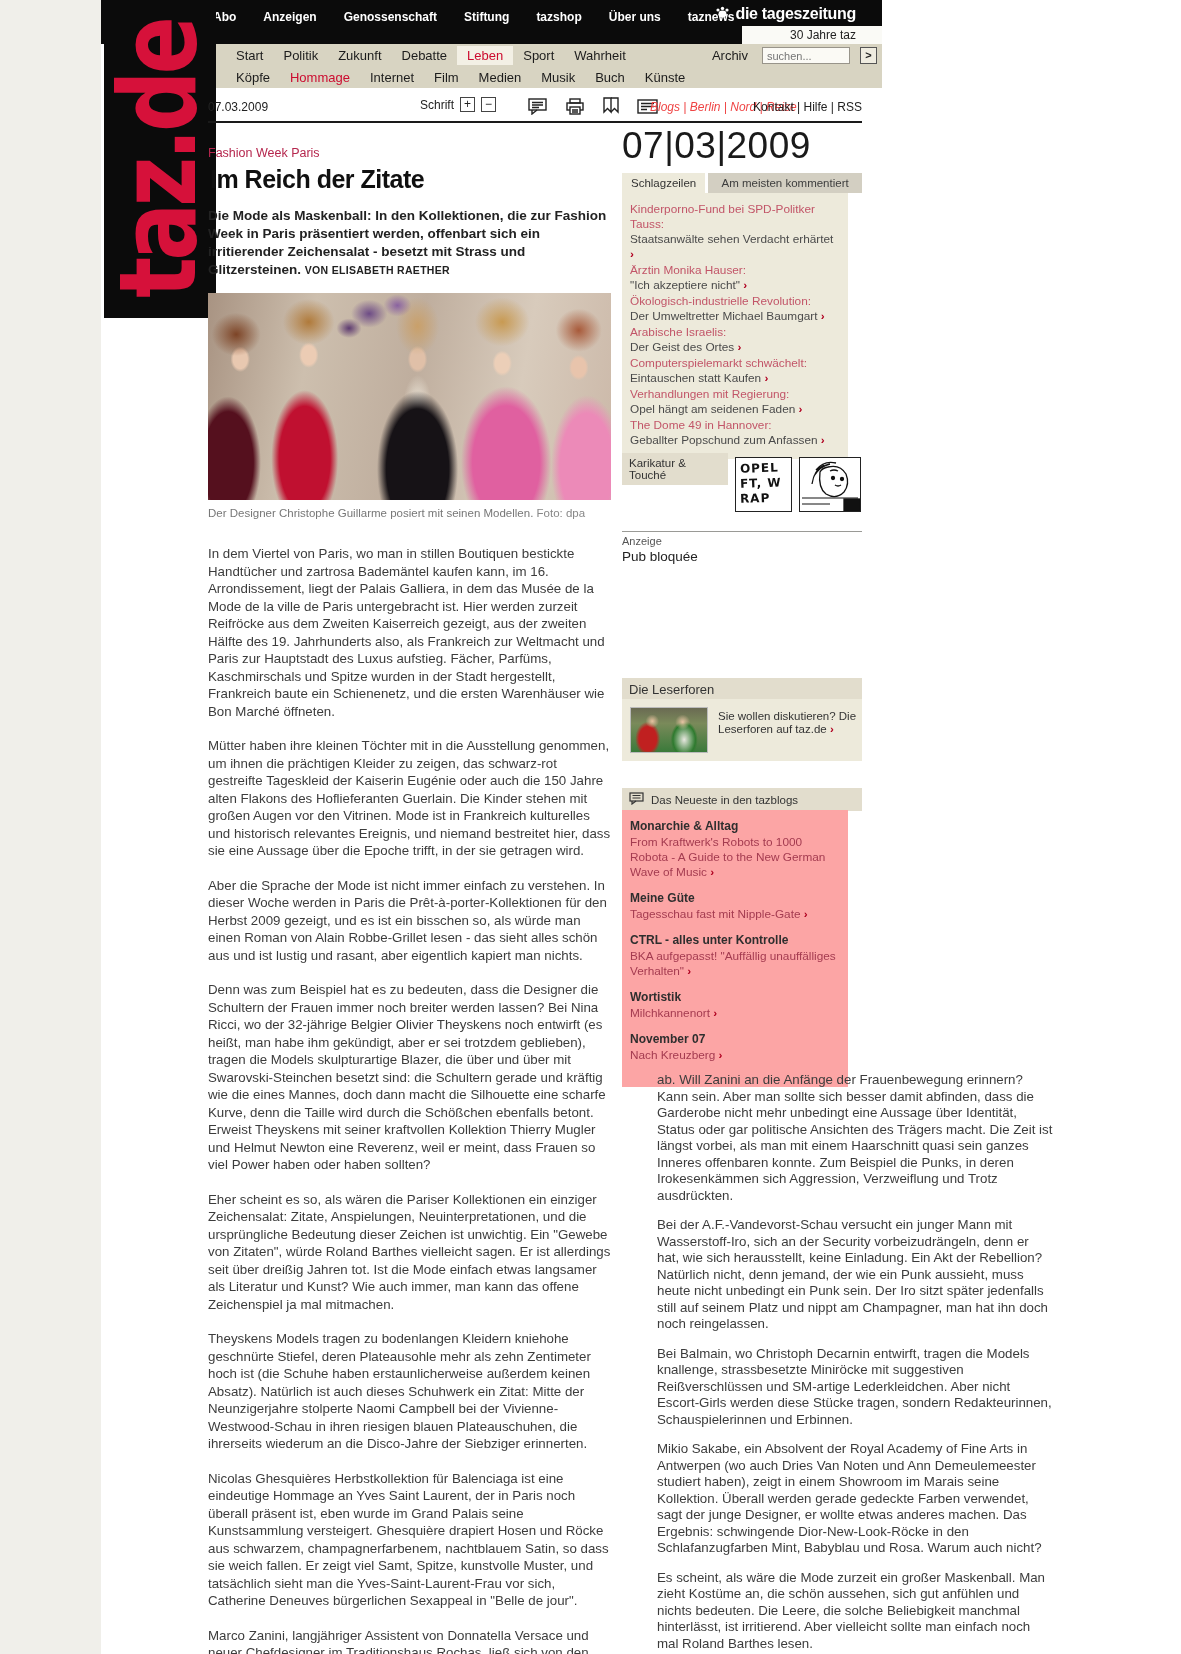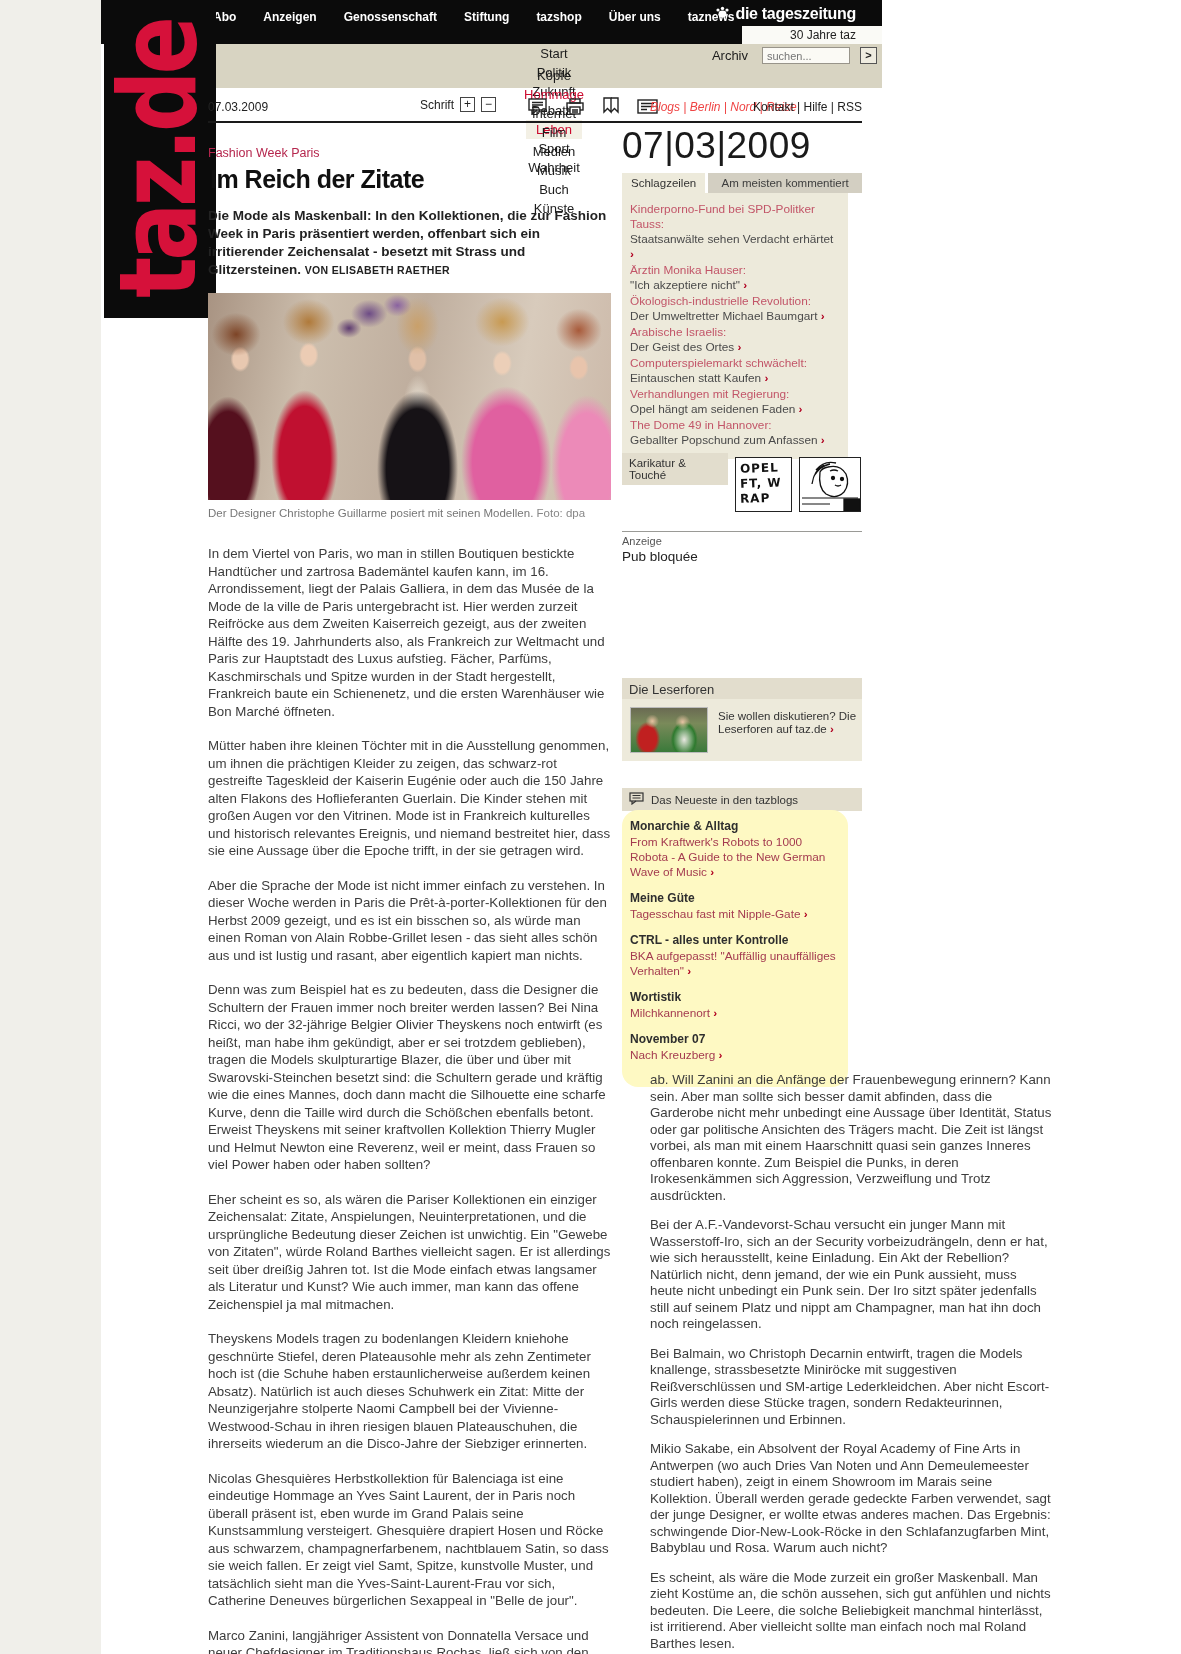--- a/index.html
+++ b/index.html
@@ -21,21 +21,21 @@
   .taz-strip { position:absolute; left:104px; top:0; width:112px; height:318px; background:#0b0b0b; overflow:hidden; }
   .taz-logo {
     position:absolute; left:-97px; top:104px; width:300px; height:110px;
     transform:rotate(-90deg) scale(1,1.25); text-align:center;
     font-family:"DejaVu Sans", sans-serif; font-weight:bold; font-size:86px;
     color:#d6113a; letter-spacing:-4px; line-height:110px;
   }
 
   
   .nav { position:absolute; left:216px; top:44px; width:666px; height:44px; background:#d8d4c2; font-size:13px; }
-  .nav-row { display:flex; align-items:center; height:22px; padding-left:10px;flex-direction:column; }
+  .nav-row { display:flex; align-items:center; height:22px; padding-left:10px; }
   .nav-item { padding:2px 10px; color:#1c1c1c; white-space:nowrap; }
   .nav-item.active-bg { background:#f3f0e5; color:#cc0b2f; }
   .nav-item.active-red { color:#cc0b2f; }
   .nav-right { position:absolute; right:5px; top:2px; display:flex; align-items:center; gap:10px; }
   .nav-archiv { color:#1c1c1c; padding:2px 4px; }
   .search-input { width:88px; height:17px; font-size:11px; border:1px solid #98948a; background:#fbfaf5; color:#999; padding:1px 4px; font-family:"Liberation Sans",sans-serif; }
   .search-btn { width:17px; height:17px; border:1px solid #555; background:#efece0; font-size:11px; line-height:14px; text-align:center; color:#222; font-weight:bold; }
 
   
   .toolbar { position:absolute; left:208px; top:97px; width:654px; height:22px; font-size:12px; color:#222; }
@@ -117,28 +117,28 @@
     background:
       radial-gradient(ellipse 9px 9px at 28% 30%, #e8c0a0 0%, rgba(232,192,160,0) 75%),
       radial-gradient(ellipse 10px 10px at 68% 32%, #e8c4a4 0%, rgba(232,196,164,0) 75%),
       radial-gradient(ellipse 16px 22px at 22% 70%, #c02020 0%, #c02020 55%, rgba(192,32,32,0) 78%),
       radial-gradient(ellipse 16px 22px at 70% 72%, #e8e8e0 0%, #2e7a2e 70%, rgba(46,122,46,0) 85%),
       linear-gradient(180deg, #6a6a52 0%, #7a8a5a 35%, #3a7a3a 100%);
   }
   .lf-text { position:absolute; left:96px; top:11px; width:140px; font-size:11.5px; line-height:13px; color:#333; }
 
   .tzb-head { position:absolute; top:663px; left:0; width:240px; background:#e2ddcd; padding:4px 7px; font-size:11.5px; color:#333; display:flex; align-items:center; gap:7px; }
-  .tzb-body { position:absolute; top:685px; left:0; width:226px; background:#fef9c3; padding:8px 8px 14px 8px;border-radius:16px; }
+  .tzb-body { position:absolute; top:685px; left:0; width:226px; background:#fca5a5; padding:8px 8px 14px 8px; }
   .blog-entry { margin-bottom:10px; }
   .blog-name { font-size:12px; font-weight:bold; color:#2e2e2e; line-height:17px; }
   .blog-post { font-size:11.8px; color:#a43b50; line-height:15px; }
 
   
   .contcol { position:absolute; left:645px; top:1072px; width:408px; }
-  .contcol p { line-height:16.5px; margin:0 0 13px 5px; }
+  .contcol p { line-height:16.5px; margin:0 0 13px 12px; }
 </style>
 </head>
 <body>
 
 <div>
 
   <div class="left-margin"></div>
 
   <div class="topband">
     <div class="topmenu">

